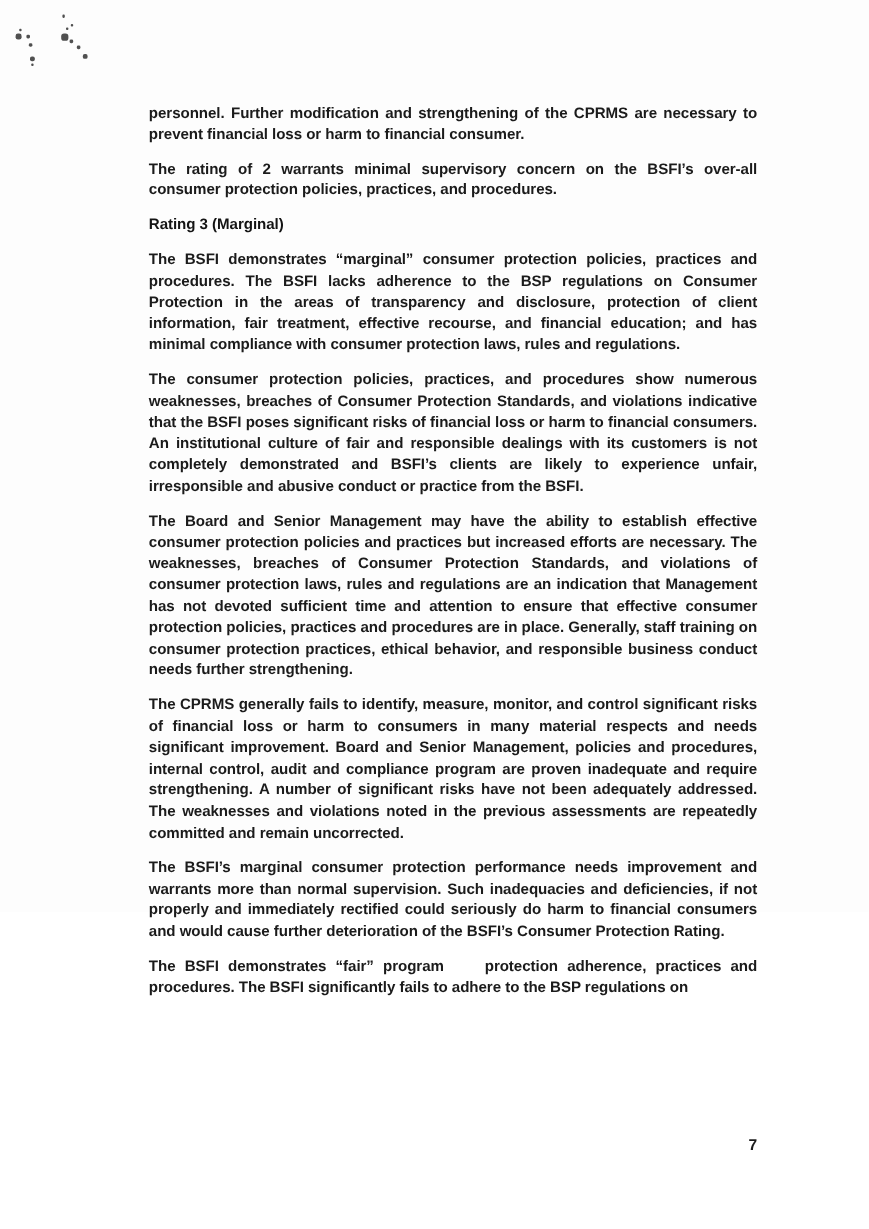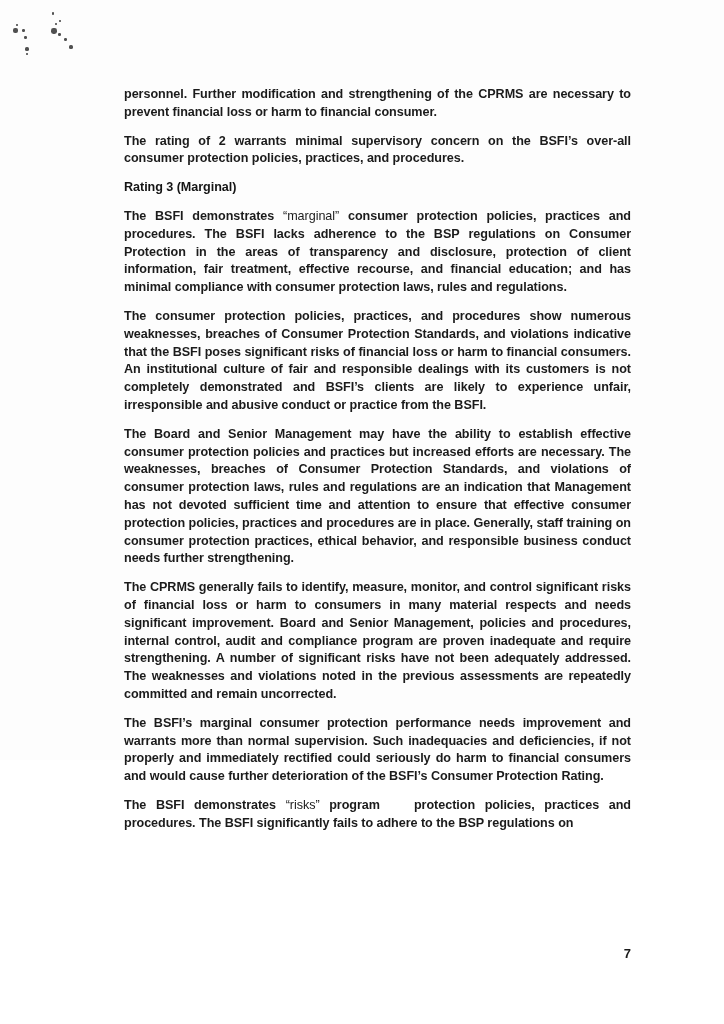--- a/index.html
+++ b/index.html
@@ -47,21 +47,21 @@
   }
   p.para:last-child { margin-bottom: 0; }
   h3.heading {
     margin: 0 0 11px 0;
     font-size: 12.6px;
     line-height: 17.8px;
     font-weight: 700;
     color: #141414;
     letter-spacing: -0.05px;
   }
-  .b { font-weight: 400; }
+  .b { font-weight: 700; }
   .gap { display: inline-block; width: 34px; }
   #page-number {
     position: absolute;
     left: 0;
     top: 946px;
     width: 631px;
     text-align: right;
     font-size: 13px;
     font-weight: 700;
     color: #1b1b1b;
@@ -90,18 +90,18 @@
 
   <div id="content">
       <p class="para">personnel.  Further modification and strengthening of the CPRMS are necessary to prevent financial loss or harm to financial consumer.</p>
       <p class="para">The rating of 2 warrants minimal supervisory concern on the BSFI’s over-all consumer protection policies, practices, and procedures.</p>
       <h3 class="heading">Rating 3 (Marginal)</h3>
       <p class="para"><span>The BSFI demonstrates </span><span class="b">“marginal”</span><span> consumer protection policies, practices and procedures.   The BSFI lacks adherence to the BSP regulations on Consumer Protection in the areas of transparency and disclosure, protection of client information, fair treatment, effective recourse, and financial education; and has minimal compliance with consumer protection laws, rules and regulations.</span></p>
       <p class="para">The consumer protection policies, practices, and procedures show numerous weaknesses, breaches of Consumer Protection Standards, and violations indicative that the BSFI poses significant risks of financial loss or harm to financial consumers. An institutional culture of fair and responsible dealings with its customers is not completely demonstrated and BSFI’s clients are likely to experience unfair, irresponsible and abusive conduct or practice from the BSFI.</p>
       <p class="para">The Board and Senior Management may have the ability to establish effective consumer protection policies and practices but increased efforts are necessary.   The weaknesses, breaches of Consumer Protection Standards, and violations of consumer protection laws, rules and regulations are an indication that Management has not devoted sufficient time and attention to ensure that effective consumer protection policies, practices and procedures are in place.  Generally, staff training on consumer protection practices, ethical behavior, and responsible business conduct needs further strengthening.</p>
       <p class="para">The CPRMS generally fails to identify, measure, monitor, and control significant risks of financial loss or harm to consumers in many material respects and needs significant improvement. Board and Senior Management, policies and procedures, internal control, audit and compliance program are proven inadequate and require strengthening. A number of significant risks have not been adequately addressed. The weaknesses and violations noted in the previous assessments are repeatedly committed and remain uncorrected.</p>
       <p class="para">The BSFI’s marginal consumer protection performance needs improvement and warrants more than normal supervision. Such inadequacies and deficiencies, if not properly and immediately rectified could seriously do harm to financial consumers and would cause further deterioration of the BSFI’s Consumer Protection Rating.</p>
-      <p class="para"><span>The BSFI demonstrates </span><span class="b">“risks”</span><span> program</span><span class="gap"></span><span>protection policies, practices and procedures.   The BSFI significantly fails to adhere to the BSP regulations on</span></p>
+      <p class="para"><span>The BSFI demonstrates </span><span class="b">“fair”</span><span> program</span><span class="gap"></span><span>protection adherence, practices and procedures.   The BSFI significantly fails to adhere to the BSP regulations on</span></p>
     </div>
 
   <div id="page-number">7</div>
 
 </div>
 
 </body></html>

